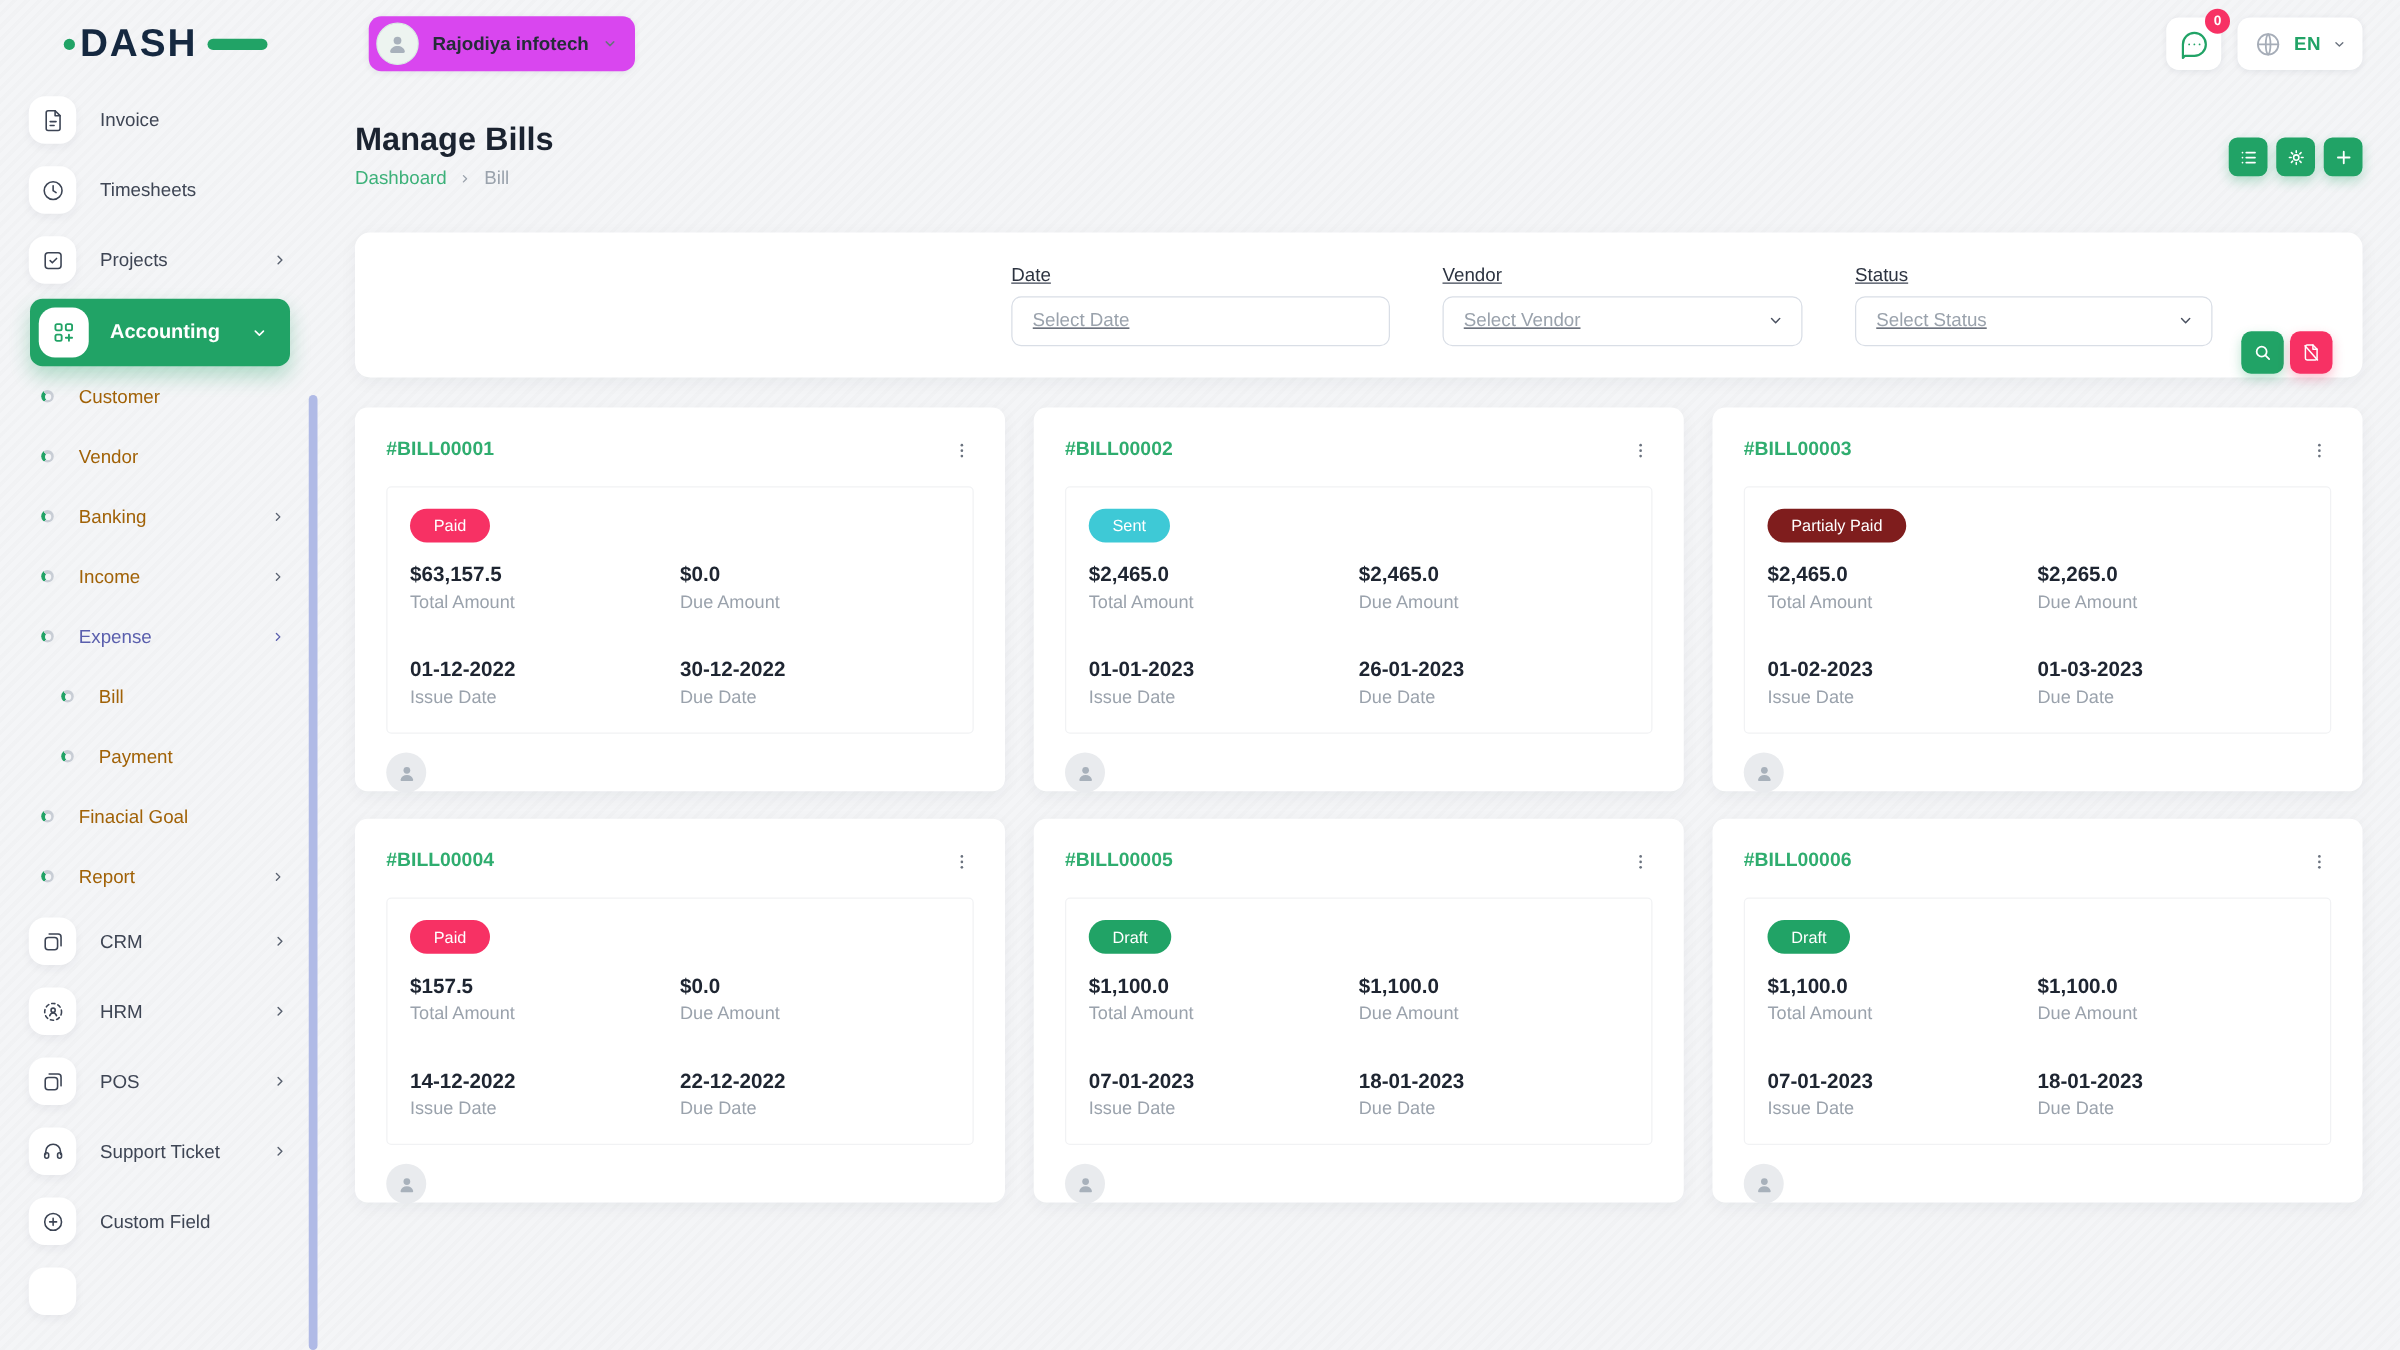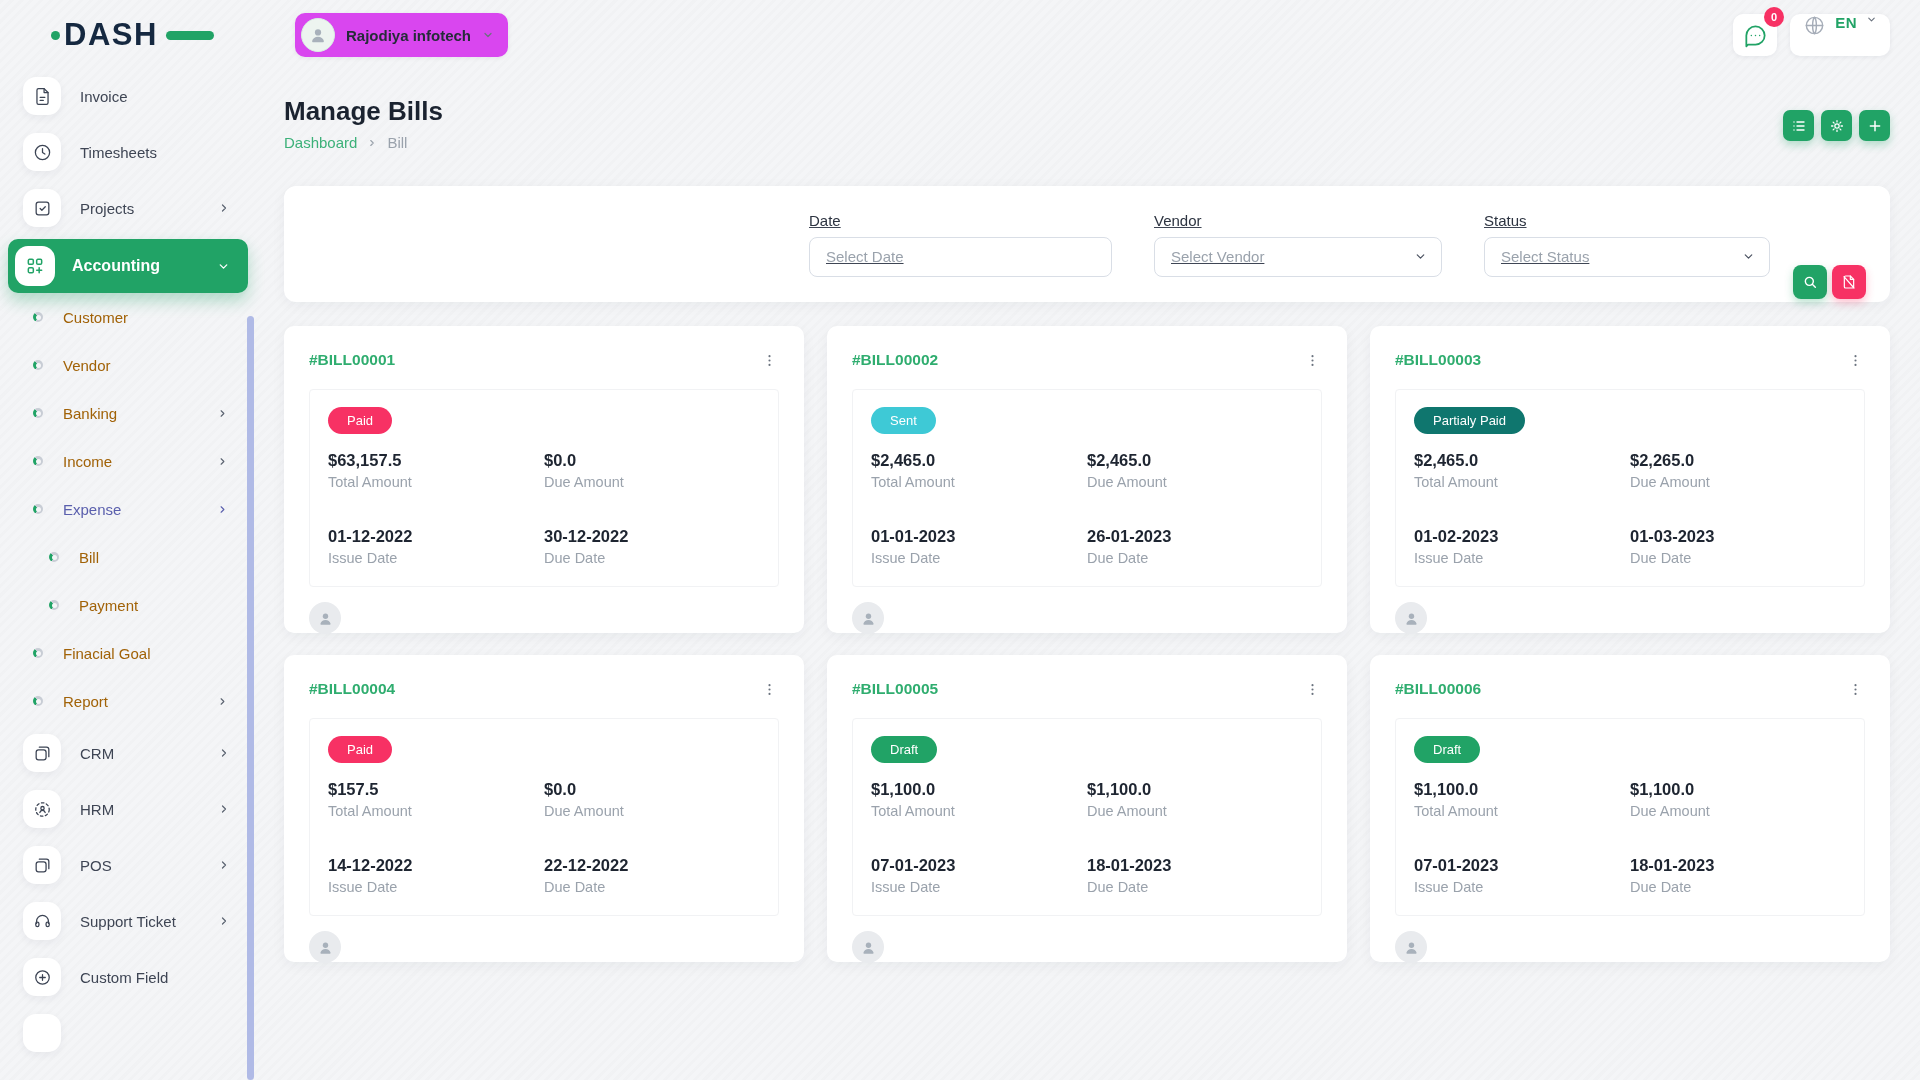--- a/index.html
+++ b/index.html
@@ -17,21 +17,21 @@
   .sidebar { width:256px; flex-shrink:0; position:relative; padding-top:12px; height:860px; }
   .logo { margin:2px 0 0 64px; height:42px; position:relative; width:120px; cursor:pointer; }
   .logo-text { font-size:31px; font-weight:800; color:#152840; letter-spacing:1.5px; line-height:42px; }
   .logo-dot { position:absolute; left:-13px; top:17px; width:9px; height:9px; border-radius:50%; background:#21a366; }
   .logo-bar { position:absolute; right:-30px; top:17px; width:48px; height:9px; border-radius:5px; background:#21a366; }
   nav { margin-top:12px; }
   .nav-item { height:56px; display:flex; align-items:center; gap:19px; padding:0 26px 0 23px; font-size:15px; cursor:pointer; }
   .icon-box { width:38px; height:38px; border-radius:13px; background:#fff; box-shadow:0 3px 8px rgba(30,40,60,.06); display:grid; place-items:center; color:#3c4454; flex-shrink:0; }
   .nav-label { font-weight:500; color:#3e4554; }
   .arrow { margin-left:auto; color:#5a6270; display:grid; place-items:center; }
-  .acct-pill { margin:3px 8px 0; height:54px; border-radius:10px; background:#21a366; display:flex; align-items:center; gap:17px; padding:0 18px 0 7px; box-shadow:0 8px 16px rgba(33,163,102,.32); cursor:pointer; }
+  .acct-pill { margin:3px 24px 0; height:54px; border-radius:10px; background:#21a366; display:flex; align-items:center; gap:17px; padding:0 18px 0 7px; box-shadow:0 8px 16px rgba(33,163,102,.32); cursor:pointer; }
   .acct-pill .icon-box { box-shadow:none; width:40px; height:40px; color:#21a366; }
   .acct-pill .nav-label { color:#fff; font-weight:600; }
   .acct-pill .arrow { color:#fff; }
   .sub-item { height:48px; display:flex; align-items:center; gap:20px; padding:0 28px 0 33px; font-size:15px; cursor:pointer; color:#a16207; }
   .sub-item.depth2 { padding-left:49px; }
   .bullet { width:10px; height:10px; border-radius:50%; flex-shrink:0; position:relative;
             background:conic-gradient(from 210deg,#21a366 0 110deg,#c8cdd5 110deg 360deg); }
   .bullet::after { content:""; position:absolute; inset:2.5px; border-radius:50%; background:#f4f5f7; }
   .sub-item.active, .sub-item.active .arrow { color:#5a5fad; }
   .scroll-thumb { position:absolute; left:247px; top:316px; width:7px; height:764px; border-radius:4px; background:#b0bae6; cursor:pointer; }
@@ -39,21 +39,21 @@
   
   main { flex:1; padding:0 30px 0 28px; min-width:0; }
   .topbar { margin-top:12px; height:46px; display:flex; align-items:center; justify-content:space-between; }
   .company-chip { display:inline-flex; align-items:center; gap:11px; background:#d946ef; border-radius:10px; padding:5px 14px 5px 6px; margin-left:11px; box-shadow:0 1px 5px rgba(20,30,50,.07); cursor:pointer; }
   .company-avatar { width:34px; height:34px; border-radius:50%; background:#edf4f0; border:1px solid #d8eee2; display:grid; place-items:center; overflow:hidden; }
   .company-name { font-size:15px; font-weight:600; color:#252c38; }
   .top-actions { display:flex; gap:13px; align-items:center; }
   .icon-chip { background:#fff; border-radius:10px; box-shadow:0 1px 5px rgba(20,30,50,.07); cursor:pointer; }
   .chat-chip { width:44px; height:42px; display:grid; place-items:center; position:relative; }
   .badge-count { position:absolute; top:-7px; right:-7px; background:#f73164; color:#fff; width:20px; height:20px; border-radius:50%; font-size:11px; font-weight:700; display:grid; place-items:center; }
-  .lang-chip { height:42px; display:flex; align-items:flex-start; gap:9px; padding:0 13px; }
+  .lang-chip { height:42px; display:flex; align-items:center; gap:9px; padding:0 13px; }
   .lang-code { color:#21a366; font-weight:700; font-size:15px; letter-spacing:.5px; }
 
   .page-head { margin-top:40px; display:flex; justify-content:space-between; align-items:flex-start; }
   .page-title { font-size:26px; font-weight:700; color:#1b2330; line-height:26px; }
   .breadcrumb { margin-top:10px; display:flex; align-items:center; gap:10px; font-size:15px; }
   .bc-home { color:#3cb179; cursor:pointer; text-decoration:none; }
   .bc-sep { color:#9aa2ac; display:grid; place-items:center; }
   .bc-current { color:#9aa2ac; }
   .head-buttons { display:flex; gap:7px; margin-top:12px; }
   .sq-btn { width:31px; height:31px; border-radius:7px; background:#21a366; color:#fff; display:grid; place-items:center; border:none; cursor:pointer; box-shadow:0 4px 9px rgba(33,163,102,.3); }
@@ -75,21 +75,21 @@
 
   .cards-grid { margin-top:24px; display:grid; grid-template-columns:repeat(3,1fr); column-gap:23px; row-gap:22px; }
   .bill-card { background:#fff; border-radius:10px; box-shadow:0 4px 14px rgba(20,30,50,.05); padding:24px 25px 22px; height:307px; }
   .bill-head { display:flex; justify-content:space-between; align-items:center; }
   .bill-id { color:#2fad6f; font-weight:700; font-size:15.5px; cursor:pointer; }
   .kebab { color:#6a727e; cursor:pointer; display:grid; place-items:center; width:20px; height:20px; }
   .bill-body { margin-top:19px; border:1px solid #f1f2f4; border-radius:4px; padding:17px 18px 20px; }
   .badge { display:inline-block; min-width:56px; text-align:center; padding:6px 19px; border-radius:16px; color:#fff; font-size:13px; font-weight:500; }
   .badge[data-status="Paid"] { background:#f73164; }
   .badge[data-status="Sent"] { background:#3ec9d6; }
-  .badge[data-status="Partialy Paid"] { background:#0f766e;text-align:right; }
+  .badge[data-status="Partialy Paid"] { background:#7f1d1d;text-align:right; }
   .badge[data-status="Draft"] { background:#21a366; }
   .metrics { display:grid; grid-template-columns:1fr 1fr; margin-top:17px; row-gap:37px; }
   .metric-value { font-size:16.5px; font-weight:700; color:#1e2531; }
   .metric-label { margin-top:4px; font-size:14.5px; color:#9aa2ac; }
   .bill-avatar { margin-top:15px; width:32px; height:32px; border-radius:50%; background:#e9ebee; display:grid; place-items:center; }
 </style>
 </head>
 <body>
 
 <div class="app">

